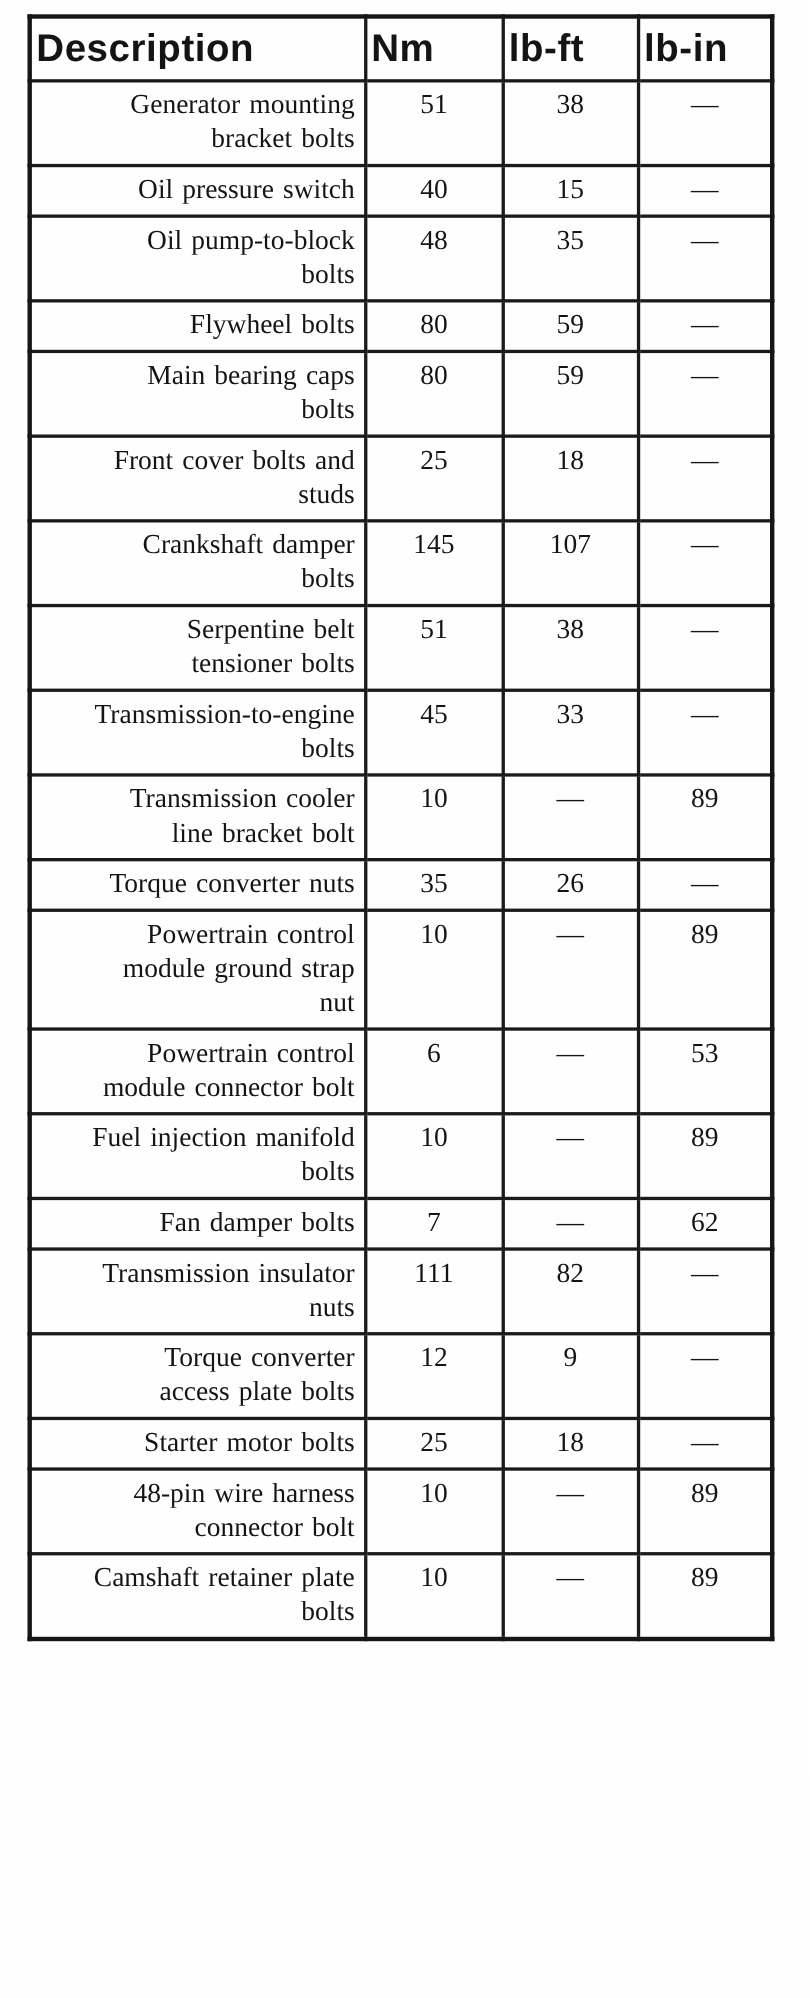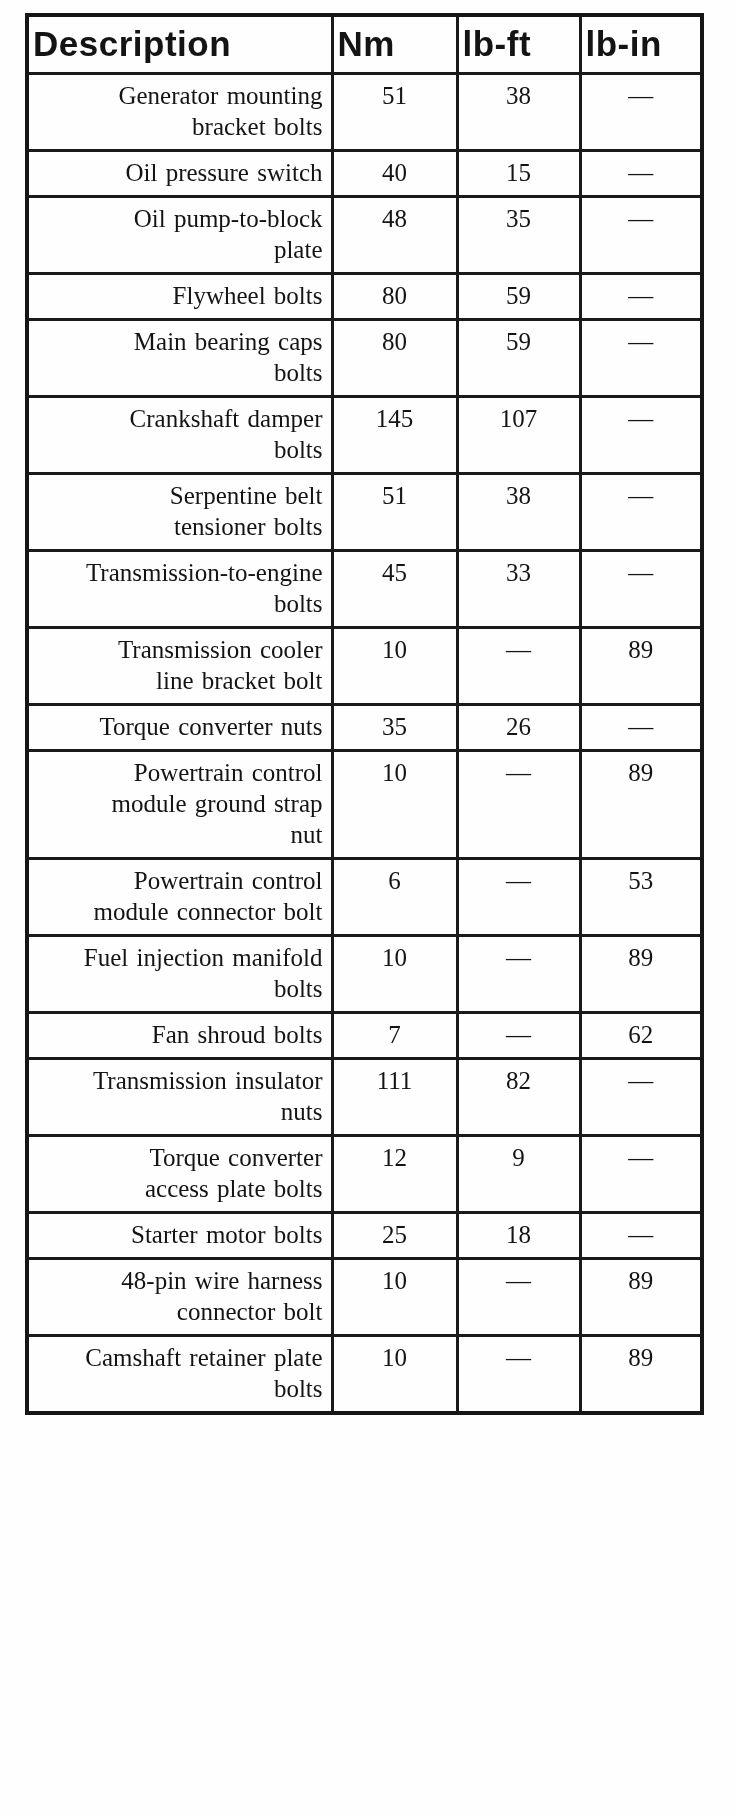--- a/index.html
+++ b/index.html
@@ -91,36 +91,43 @@
           <td class="num">—</td>
         </tr>
         <tr>
           <td class="desc">Oil pressure switch</td>
           <td class="num">40</td>
           <td class="num">15</td>
           <td class="num">—</td>
         </tr>
         <tr>
           <td class="desc">Oil pump-to-block
-plate</td>
+bolts</td>
           <td class="num">48</td>
           <td class="num">35</td>
           <td class="num">—</td>
         </tr>
         <tr>
           <td class="desc">Flywheel bolts</td>
           <td class="num">80</td>
           <td class="num">59</td>
           <td class="num">—</td>
         </tr>
         <tr>
           <td class="desc">Main bearing caps
 bolts</td>
           <td class="num">80</td>
           <td class="num">59</td>
+          <td class="num">—</td>
+        </tr>
+        <tr>
+          <td class="desc">Front cover bolts and
+studs</td>
+          <td class="num">25</td>
+          <td class="num">18</td>
           <td class="num">—</td>
         </tr>
         <tr>
           <td class="desc">Crankshaft damper
 bolts</td>
           <td class="num">145</td>
           <td class="num">107</td>
           <td class="num">—</td>
         </tr>
         <tr>
@@ -166,21 +173,21 @@
           <td class="num">53</td>
         </tr>
         <tr>
           <td class="desc">Fuel injection manifold
 bolts</td>
           <td class="num">10</td>
           <td class="num">—</td>
           <td class="num">89</td>
         </tr>
         <tr>
-          <td class="desc">Fan shroud bolts</td>
+          <td class="desc">Fan damper bolts</td>
           <td class="num">7</td>
           <td class="num">—</td>
           <td class="num">62</td>
         </tr>
         <tr>
           <td class="desc">Transmission insulator
 nuts</td>
           <td class="num">111</td>
           <td class="num">82</td>
           <td class="num">—</td>

